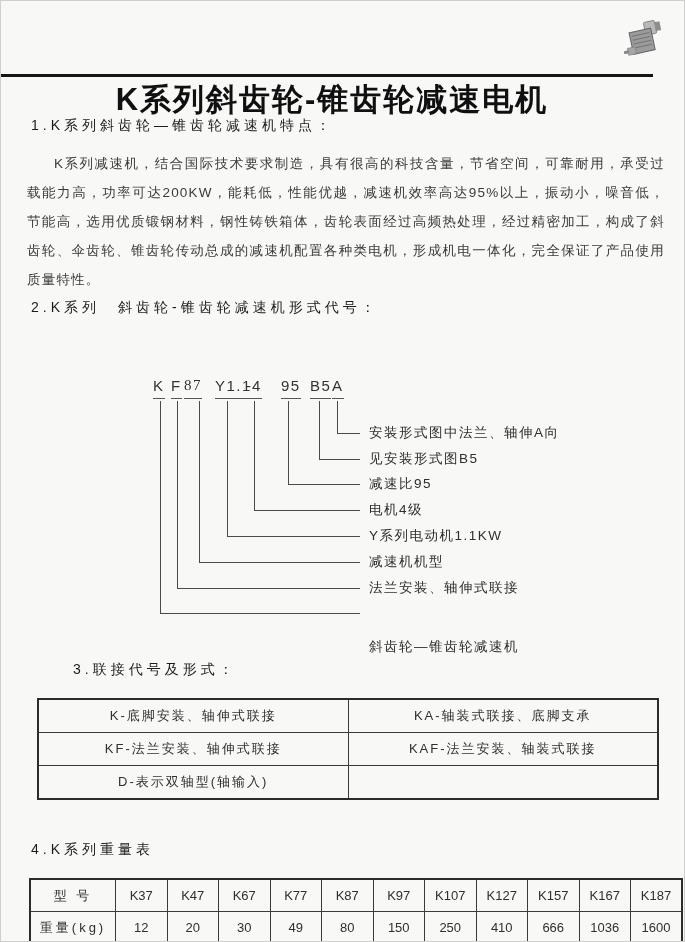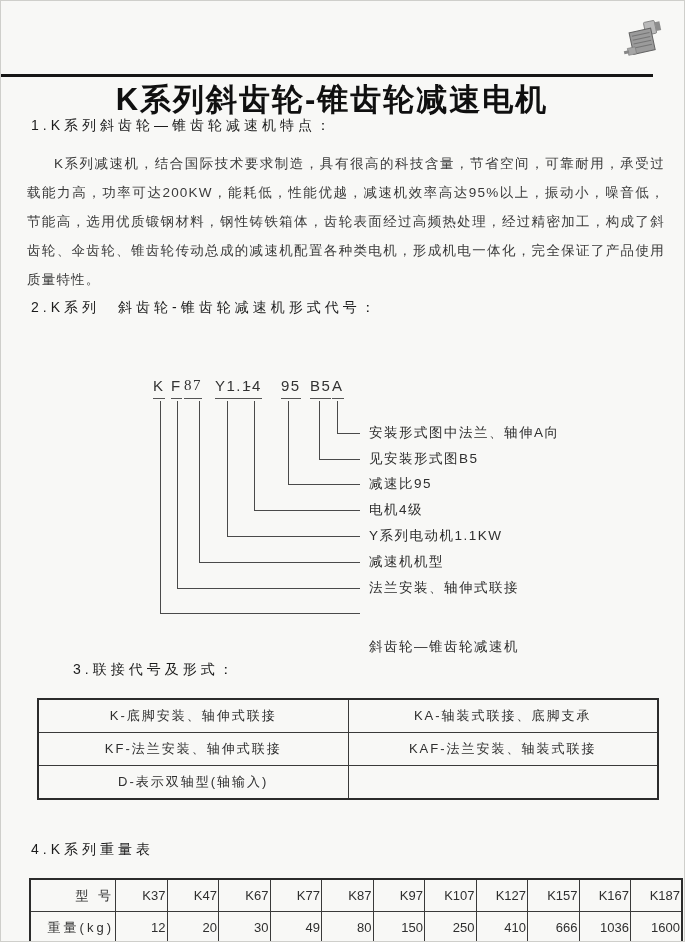--- a/index.html
+++ b/index.html
@@ -36,21 +36,21 @@
     color:#2e2e2e;white-space:nowrap;
   }
   table{border-collapse:collapse;table-layout:fixed;}
   .t1{position:absolute;left:36px;top:697px;width:622px;border:2px solid #2c2c2c;padding-left:24px;}
   .t1 td{
     border:1px solid #3a3a3a;height:30px;text-align:center;vertical-align:middle;
     font-size:13px;letter-spacing:2px;color:#2f2f2f;width:50%;
   }
   .t2{position:absolute;left:28px;top:877px;width:654px;border:2px solid #2c2c2c;}
   .t2 th,.t2 td{
-    border:1px solid #3a3a3a;height:29px;text-align:right;vertical-align:middle;
+    border:1px solid #3a3a3a;height:29px;text-align:center;vertical-align:middle;
     font-size:13px;color:#2f2f2f;font-weight:normal;
   }
   .t2 .c0{width:82px;letter-spacing:3px;}
 </style>
 </head>
 <body>
 
 <div class="page">
 
   <svg class="photo" viewBox="0 0 54 50">

